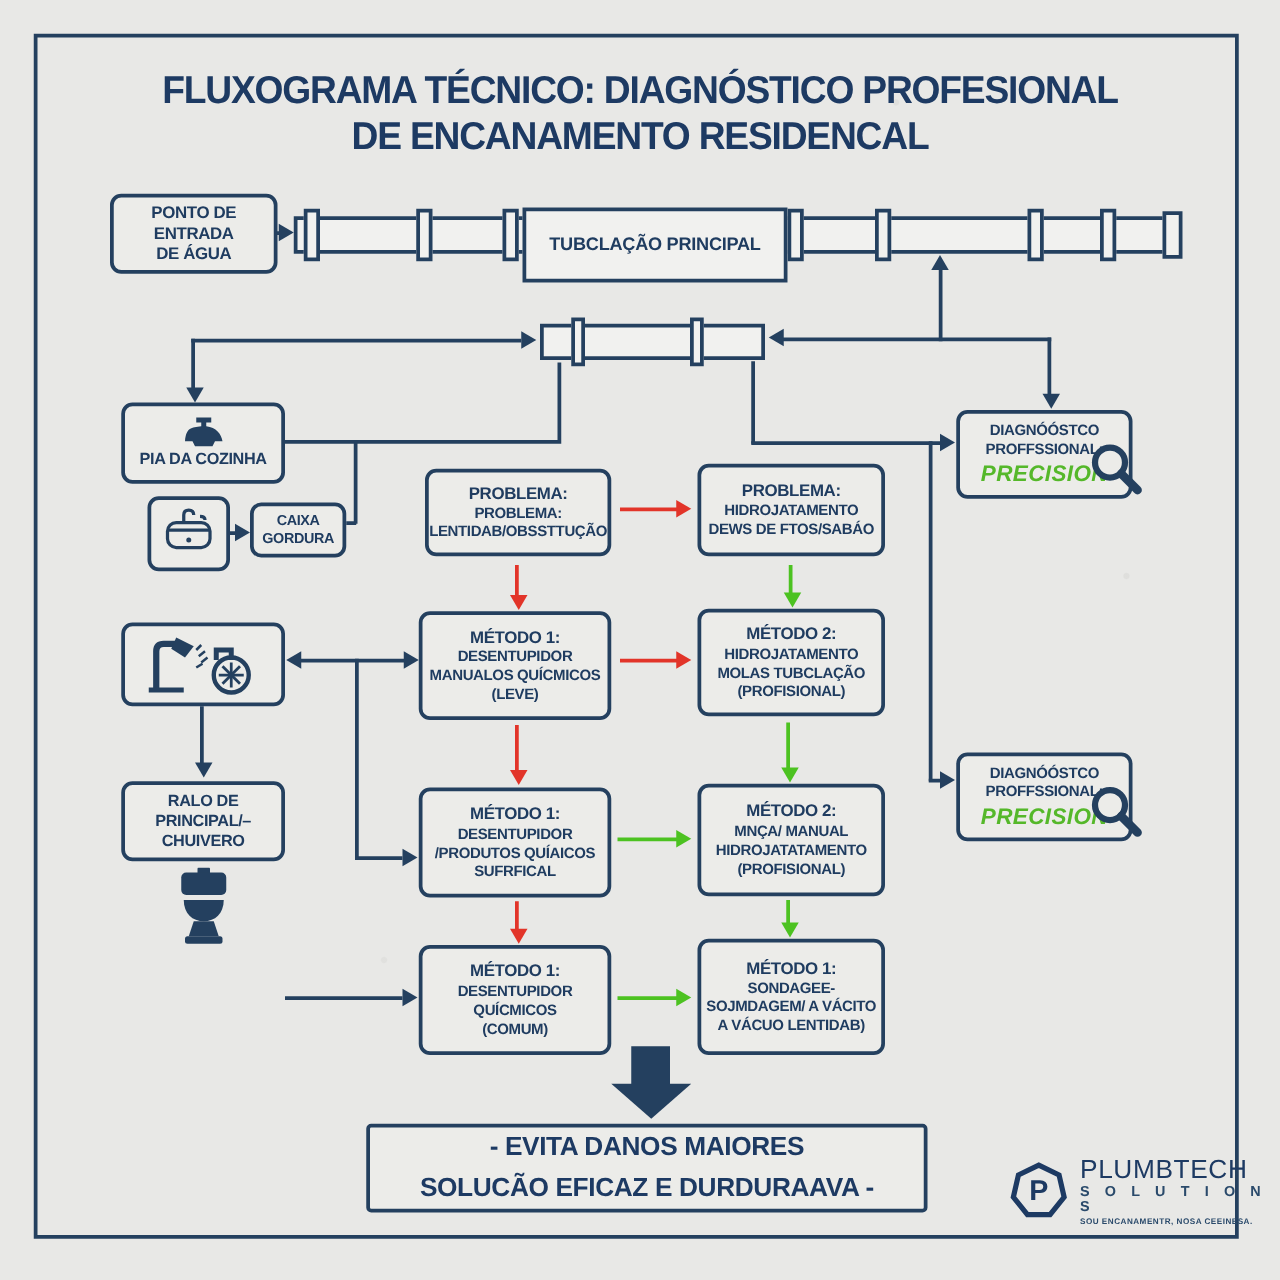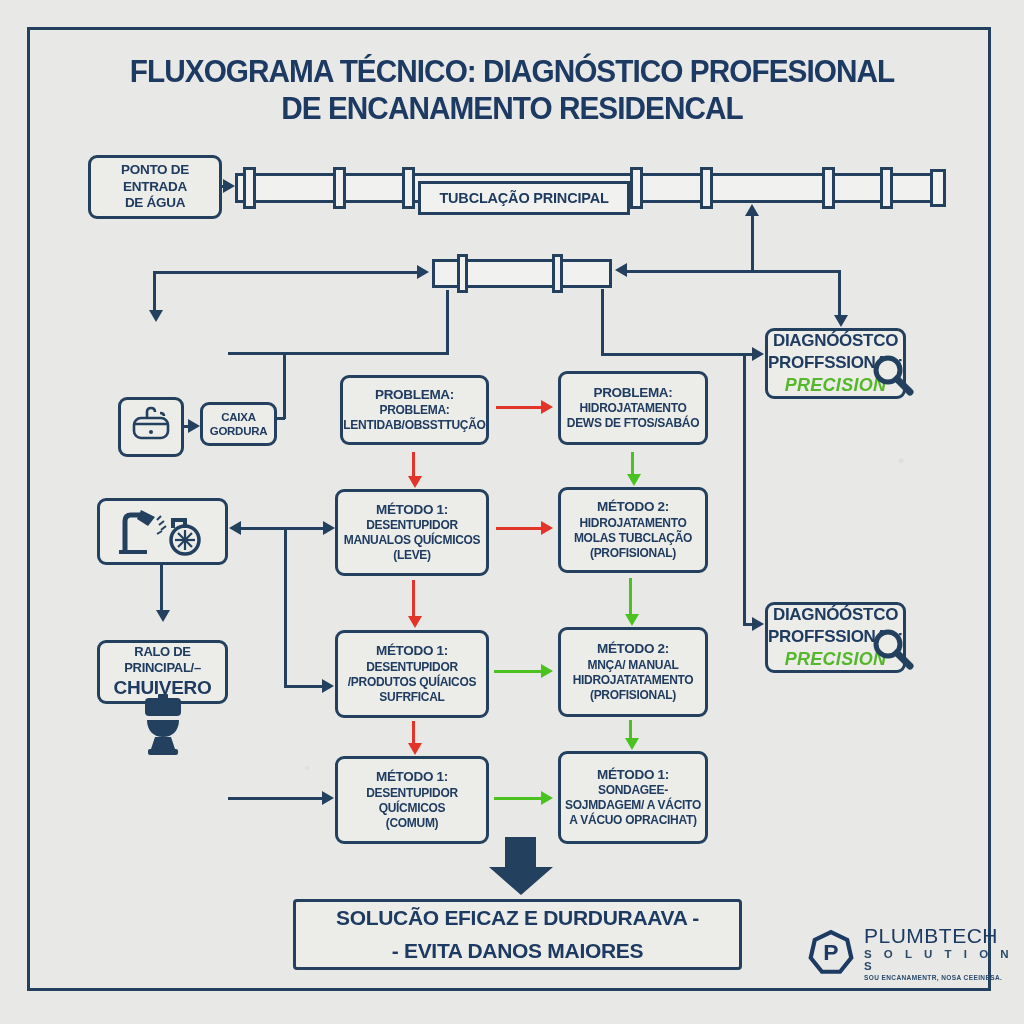--- a/index.html
+++ b/index.html
@@ -35,21 +35,21 @@
   .ah-r{border-width:7px 0 7px 12px;border-color:transparent transparent transparent #24405f;}
   .ah-l{border-width:7px 12px 7px 0;border-color:transparent #24405f transparent transparent;}
   .ah-u{border-width:0 7px 12px 7px;border-color:transparent transparent #24405f transparent;}
   .ah-d{border-width:12px 7px 0 7px;border-color:#24405f transparent transparent transparent;}
   .ah-r.red{border-left-color:#e23429;} .ah-d.red{border-top-color:#e23429;}
   .ah-r.grn{border-left-color:#4cc221;} .ah-d.grn{border-top-color:#4cc221;}
   .blockarrow-stem{position:absolute;background:#24405f;z-index:3;}
   .blockarrow-head{position:absolute;width:0;height:0;border-style:solid;
     border-width:28px 32px 0 32px;border-color:#24405f transparent transparent transparent;z-index:3;}
   .precision{font-style:italic;font-size:18px;letter-spacing:.3px;}
-  .diagtxt{font-size:17px;line-height:1.3;}
+  .diagtxt{font-size:12px;line-height:1.3;}
   .mag{position:absolute;z-index:4;}
   .solution{font-size:21px;line-height:1.55;letter-spacing:-.3px;color:#1d3a63;}
   
   .logo{position:absolute;left:806px;top:925px;display:flex;align-items:center;z-index:3;}
   .logo-text{margin-left:8px;display:flex;flex-direction:column;line-height:1;}
   .logo-name{font-weight:normal;font-size:21px;letter-spacing:.5px;color:#1d3a63;}
   .logo-sub{font-size:11.5px;letter-spacing:4.5px;color:#2a4a6b;margin-top:3px;font-weight:bold;}
   .logo-tag{font-size:6.5px;letter-spacing:.4px;color:#2a4a6b;margin-top:3px;font-weight:bold;}
   svg{display:block;}
 </style>
@@ -66,21 +66,21 @@
 
   <div class="pipe" style="left:235px;top:173px;width:710px;height:30px;"></div>
   <div class="collar" style="left:243px;top:167px;width:13px;height:42px;"></div>
   <div class="collar" style="left:333px;top:167px;width:13px;height:42px;"></div>
   <div class="collar" style="left:402px;top:167px;width:13px;height:42px;"></div>
   <div class="collar" style="left:630px;top:167px;width:13px;height:42px;"></div>
   <div class="collar" style="left:700px;top:167px;width:13px;height:42px;"></div>
   <div class="collar" style="left:822px;top:167px;width:13px;height:42px;"></div>
   <div class="collar" style="left:880px;top:167px;width:13px;height:42px;"></div>
   <div class="collar" style="left:930px;top:169px;width:16px;height:38px;"></div>
-  <div class="pipelabel" style="left:418px;top:181px;width:212px;height:34px;text-align:center;">
+  <div class="pipelabel" style="left:418px;top:166px;width:212px;height:60px;text-align:center;">
     <span>TUBCLAÇÃO PRINCIPAL</span>
   </div>
 
   <div class="pipe" style="left:432px;top:259px;width:180px;height:29px;"></div>
   <div class="collar" style="left:457px;top:254px;width:11px;height:39px;"></div>
   <div class="collar" style="left:552px;top:254px;width:11px;height:39px;"></div>
 
   <div class="box" style="left:88px;top:155px;width:134px;height:64px;">
     <span class="big">PONTO DE</span>
     <span class="big">ENTRADA</span>
@@ -101,20 +101,28 @@
   <div class="vl" style="left:838px;top:270px;height:48px;"></div>
   <div class="ah ah-d" style="left:834px;top:315px;"></div>
 
   <div class="vl" style="left:601px;top:289px;height:66px;"></div>
   <div class="hl" style="left:601px;top:353px;width:152px;"></div>
   <div class="ah ah-r" style="left:752px;top:347px;"></div>
   <div class="vl" style="left:743px;top:353px;height:272px;"></div>
   <div class="hl" style="left:743px;top:623px;width:11px;"></div>
   <div class="ah ah-r" style="left:752px;top:617px;"></div>
 
+  <div class="box" style="left:97px;top:322px;width:131px;height:65px;">
+    <span>
+      <svg width="40" height="26" viewBox="0 0 40 26" fill="#24405f">
+        <path d="M14 1h12v4h-4v3c8 1 12 6 13 12h-6l-2 4H13l-2-4H5C6 9 10 9 18 8V5h-4z"></path>
+      </svg>
+    </span>
+    <span class="med" style="font-size:13px">PIA DA COZINHA</span>
+  </div>
 
   <div class="hl" style="left:228px;top:352px;width:221px;"></div>
   <div class="vl" style="left:446px;top:290px;height:62px;"></div>
   <div class="vl" style="left:283px;top:352px;height:67px;"></div>
   <div class="hl" style="left:277px;top:417px;width:8px;"></div>
 
   <div class="box" style="left:118px;top:397px;width:66px;height:60px;">
     <span>
       <svg width="48" height="44" viewBox="0 0 48 44" fill="none" stroke="#24405f" stroke-width="2.6">
         <path d="M20 13v-6q0-4 4-4t4 4"></path>
@@ -161,24 +169,24 @@
   <div class="hl" style="left:238px;top:527px;width:90px;"></div>
   <div class="ah ah-l" style="left:229px;top:521px;"></div>
   <div class="ah ah-r" style="left:323px;top:521px;"></div>
   <div class="vl" style="left:284px;top:527px;height:161px;"></div>
   <div class="hl" style="left:284px;top:685px;width:38px;"></div>
   <div class="ah ah-r" style="left:322px;top:679px;"></div>
 
   <div class="vl" style="left:160px;top:565px;height:46px;"></div>
   <div class="ah ah-d" style="left:156px;top:610px;"></div>
 
-  <div class="box" style="left:97px;top:625px;width:131px;height:64px;margin-top:15px;">
+  <div class="box" style="left:97px;top:625px;width:131px;height:64px;">
     <span class="med" style="font-size:13px">RALO DE</span>
     <span class="med" style="font-size:13px">PRINCIPAL/–</span>
-    <span class="med" style="font-size:19px">CHUIVERO</span>
+    <span class="med" style="font-size:13px">CHUIVERO</span>
   </div>
 
   <div style="position:absolute;left:134px;top:694px;z-index:3;">
     <svg width="58" height="62" viewBox="0 0 58 62" fill="#24405f">
       <rect x="24" y="0" width="10" height="5" rx="1"></rect>
       <rect x="11" y="4" width="36" height="18" rx="4"></rect>
       <path d="M13 26h32c0 11-7 17-16 17s-16-6-16-17z"></path>
       <polygon points="21,43 37,43 41,55 17,55"></polygon>
       <rect x="14" y="55" width="30" height="6" rx="2"></rect>
     </svg>
@@ -245,21 +253,21 @@
   <div class="box" style="left:335px;top:756px;width:154px;height:88px;">
     <span class="big">MÉTODO 1:</span>
     <span class="med">DESENTUPIDOR</span>
     <span class="med">QUÍCMICOS</span>
     <span class="med">(COMUM)</span>
   </div>
   <div class="box" style="left:558px;top:751px;width:150px;height:93px;">
     <span class="big">MÉTODO 1:</span>
     <span class="med">SONDAGEE-</span>
     <span class="med">SOJMDAGEM/ A VÁCITO</span>
-    <span class="med">A VÁCUO OPRACIHAT)</span>
+    <span class="med">A VÁCUO LENTIDAB)</span>
   </div>
   <div class="hl grn" style="left:494px;top:797px;width:48px;"></div>
   <div class="ah ah-r grn" style="left:541px;top:791px;"></div>
 
   <div class="box" style="left:765px;top:328px;width:141px;height:71px;">
     <span class="diagtxt">DIAGNÓÓSTCO</span>
     <span class="diagtxt">PROFFSSIONAL:</span>
     <span class="precision" style="color:#55b82a">PRECISION</span>
   </div>
   <div class="mag" style="left:870px;top:352px;">
@@ -277,22 +285,22 @@
     <svg width="46" height="46" viewBox="0 0 46 46">
       <circle cx="18" cy="18" r="12" fill="#ecece9" stroke="#24405f" stroke-width="5"></circle>
       <line x1="27" y1="27" x2="40" y2="40" stroke="#24405f" stroke-width="7" stroke-linecap="round"></line>
     </svg>
   </div>
 
   <div class="blockarrow-stem" style="left:505px;top:837px;width:31px;height:31px;"></div>
   <div class="blockarrow-head" style="left:489px;top:867px;"></div>
 
   <div class="box solution" style="left:293px;top:899px;width:449px;height:71px;border-radius:4px;">
+    <span>- EVITA DANOS MAIORES</span>
     <span>SOLUCÃO EFICAZ E DURDURAAVA -</span>
-    <span>- EVITA DANOS MAIORES</span>
   </div>
 
   <div class="logo">
     <span>
       <svg width="50" height="50" viewBox="0 0 48 48">
         <polygon points="24,4 39.6,11.5 43.5,28.5 32.7,42 15.3,42 4.5,28.5 8.4,11.5" fill="none" stroke="#1d3a63" stroke-width="4"></polygon>
         <text x="24" y="31" text-anchor="middle" font-family="Liberation Sans, sans-serif" font-size="22" font-weight="bold" fill="#1d3a63">P</text>
       </svg>
     </span>
     <span class="logo-text">

